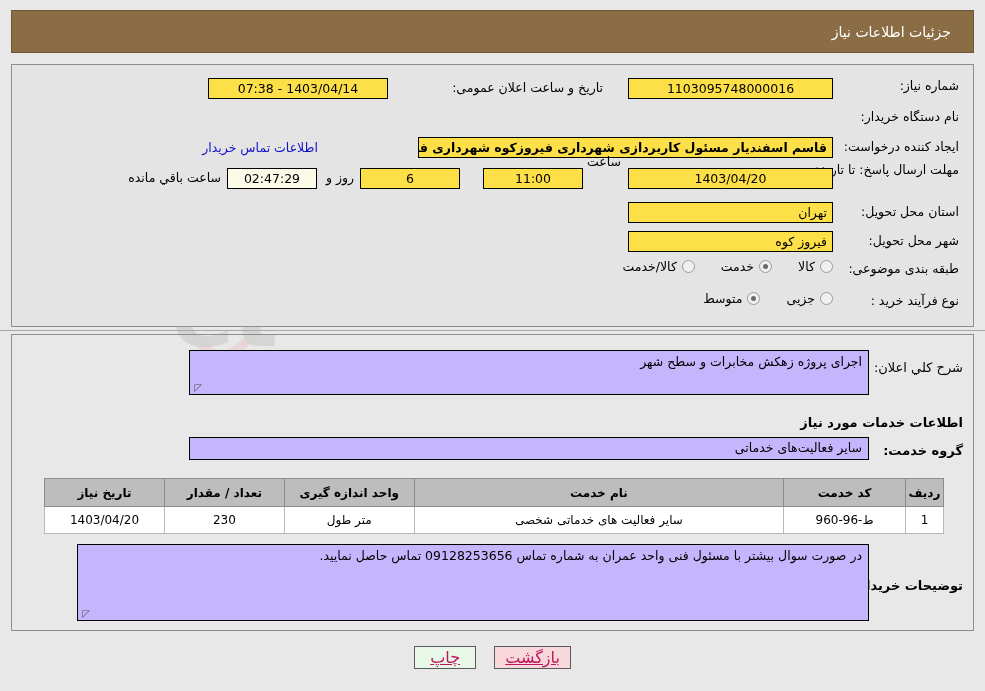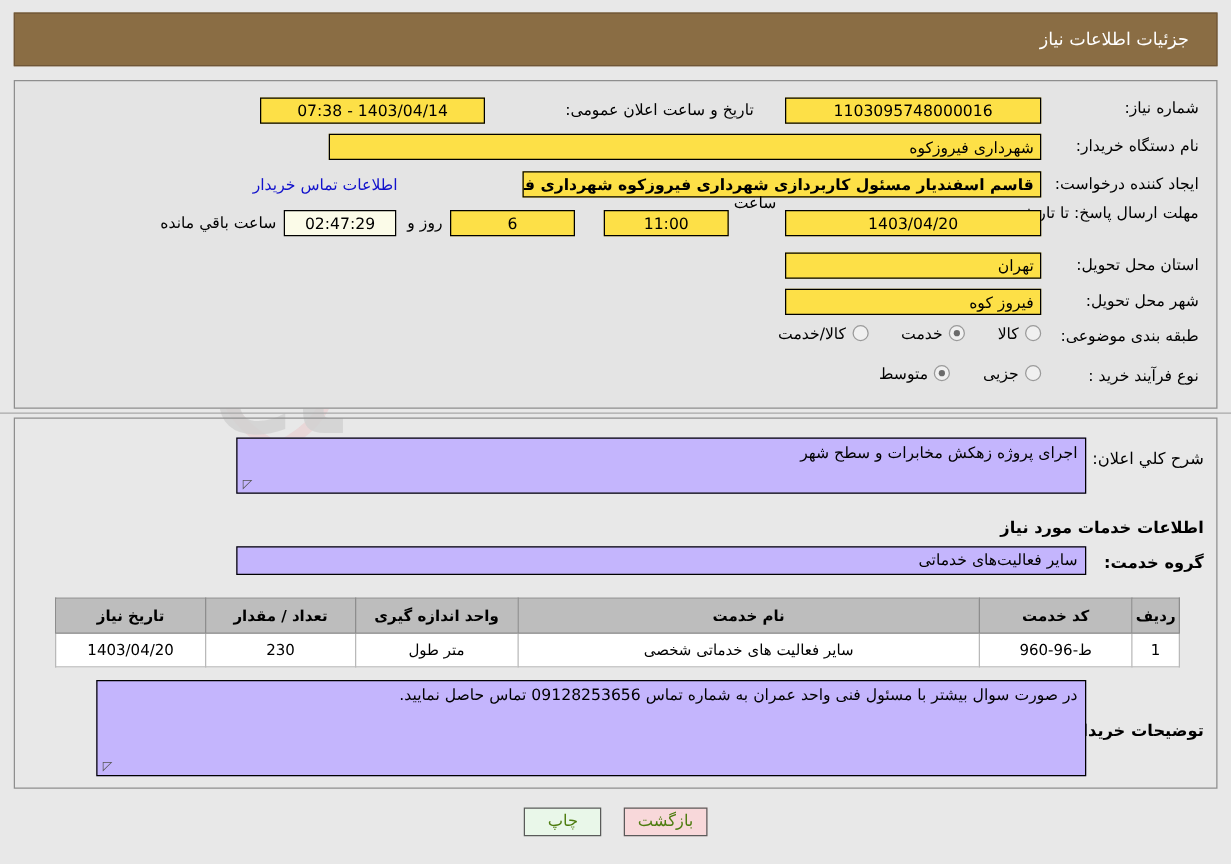--- a/index.html
+++ b/index.html
@@ -176,26 +176,27 @@
     left: 0; top: 646px;
     width: 985px;
     display: flex; justify-content: center; align-items: center;
     gap: 18px;
     z-index: 3;
   }
   .btn {
     border: 1px solid #555;
     height: 23px;
     min-width: 62px;
-    font-size: 13px;
+    font-size: 16px;
     line-height: 21px;
     text-align: center;
     padding: 0 10px;
     cursor: pointer;
-    color: #4d7c0f;
+    color: #be185d;
+    text-decoration: underline;
   }
   .btn-print { background: #e9f7e9; border-color:#5a5a5a; }
   .btn-back  { background: #f8d8da; border-color:#5a5a5a; }
 
   .divider {
     position: absolute;
     left: 0; width: 985px; height: 0;
     border-top: 1px solid #a8a8a8;
   }
 </style>
@@ -222,21 +223,20 @@
 
     <div class="row" style="right:14px; top:13px;">
       <span class="lbl" style="width:120px;">شماره نیاز:</span>
     </div>
     <div class="fld" style="position:absolute; right:140px; top:13px; width:205px;">1103095748000016</div>
 
     <div class="lbl" style="position:absolute; right:370px; top:15px;">تاریخ و ساعت اعلان عمومی:</div>
     <div class="fld" style="position:absolute; right:585px; top:13px; width:180px;">1403/04/14 - 07:38</div>
 
     <div class="lbl" style="position:absolute; right:14px; top:44px;">نام دستگاه خریدار:</div>
-    <div class="fld right" style="position:absolute; right:140px; top:42px; width:570px;">شهرداری فیروزکوه</div>
 
     <div class="lbl" style="position:absolute; right:14px; top:74px;">ایجاد کننده درخواست:</div>
     <div class="fld right" style="position:absolute; right:140px; top:72px; width:415px;font-weight:bold;">قاسم اسفندیار مسئول کاربردازی شهرداری فیروزکوه شهرداری فیروزکوه</div>
     <a class="link" style="position:absolute; right:655px; top:75px;">اطلاعات تماس خریدار</a>
 
     <div class="lbl" style="position:absolute; right:14px; top:96px; width:118px; line-height:17px; text-align:right;">مهلت ارسال پاسخ: تا تاریخ:</div>
     <div class="fld" style="position:absolute; right:140px; top:103px; width:205px;">1403/04/20</div>
     <div class="lbl" style="position:absolute; right:352px; top:89px;">ساعت</div>
     <div class="fld" style="position:absolute; right:390px; top:103px; width:100px;">11:00</div>
     <div class="fld" style="position:absolute; right:513px; top:103px; width:100px;">6</div>

